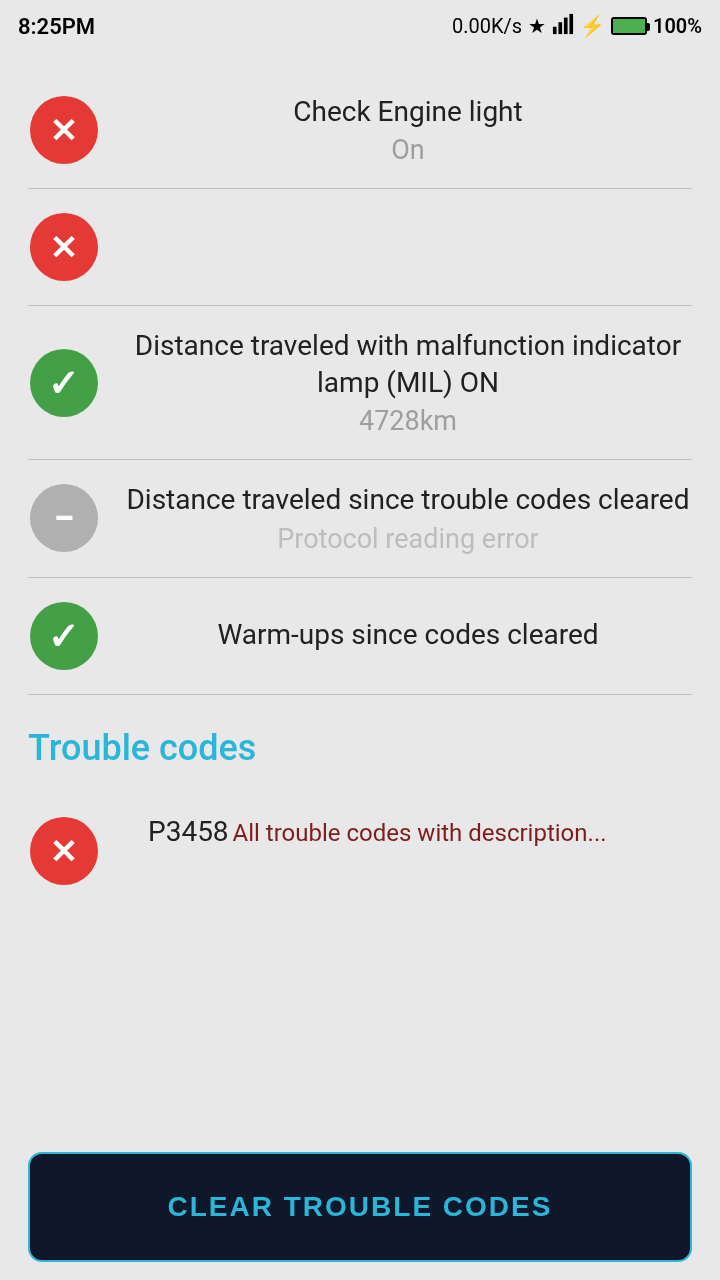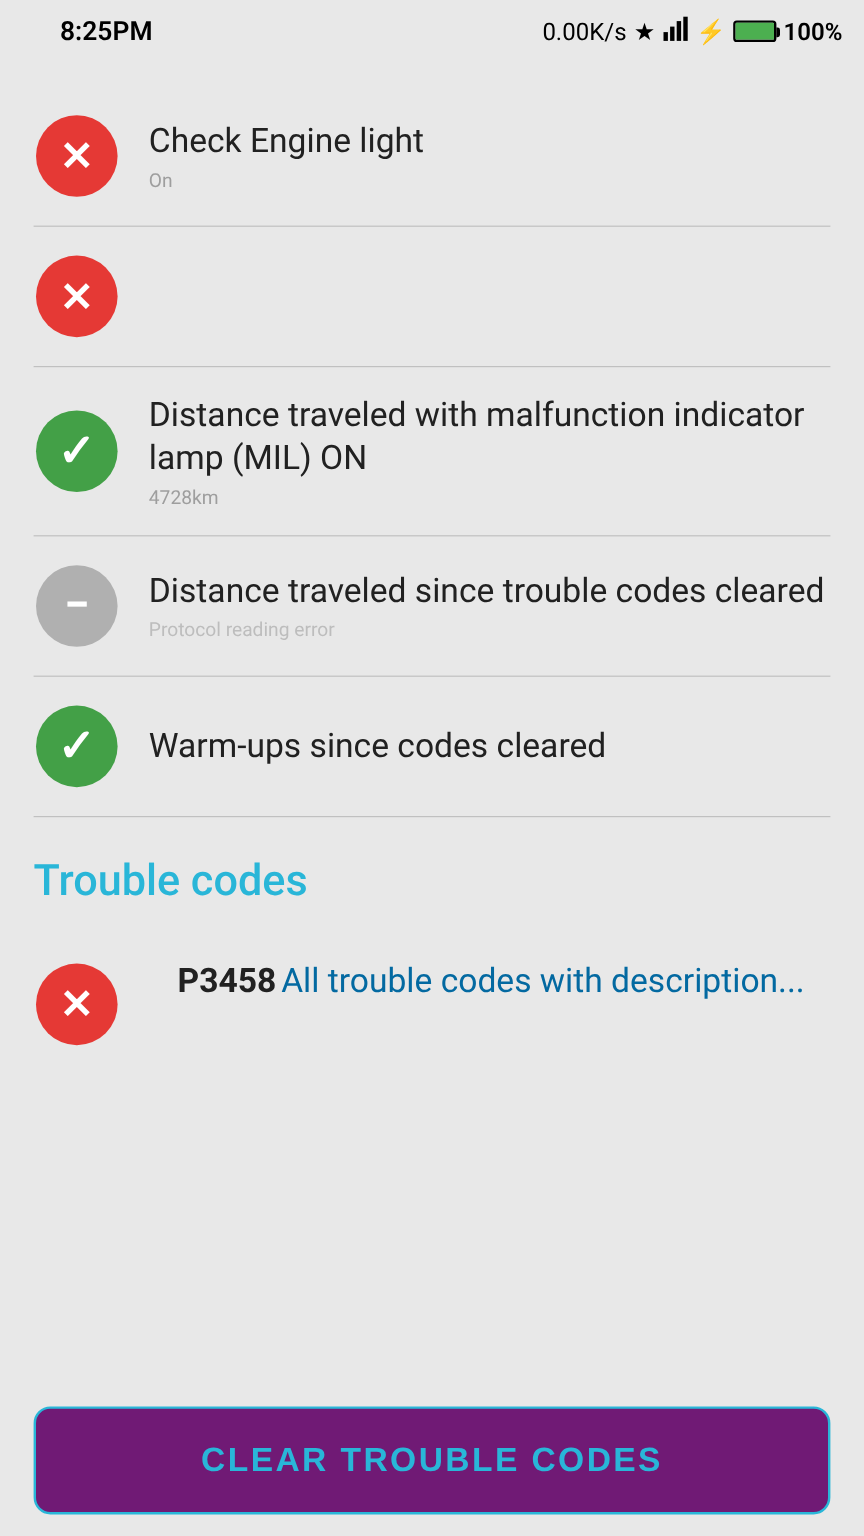--- a/index.html
+++ b/index.html
@@ -22,21 +22,20 @@
       display: flex;
       align-items: center;
       justify-content: space-between;
       padding: 0 18px;
       flex-shrink: 0;
     }
     .status-bar-left {
       font-size: 22px;
       font-weight: 600;
       color: #000;
-      margin-left: 32px;
     }
     .status-bar-right {
       display: flex;
       align-items: center;
       gap: 6px;
       font-size: 20px;
       color: #000;
       margin-left: 15px;
     }
     .battery-icon {
@@ -176,31 +175,32 @@
       color: #fff;
       font-size: 34px;
       font-weight: 700;
     }
 
     .item-text {
       flex: 1;
       display: flex;
       flex-direction: column;
       gap: 4px;
+      text-align: center;
     }
 
     .item-label {
       font-size: 28px;
       color: #212121;
       font-weight: 400;
       line-height: 1.3;
     }
 
     .item-value {
-      font-size: 16px;
+      font-size: 27px;
       color: #9e9e9e;
       font-weight: 400;
     }
 
     .item-value.error {
       color: #bdbdbd;
       font-style: normal;
     }
 
     
@@ -215,47 +215,47 @@
     }
 
     .trouble-item-text {
       flex: 1;
       margin-left: 24px;
     }
 
     .trouble-code {
       font-size: 28px;
       color: #212121;
-      font-weight: 700;
+      font-weight: 400;
     }
 
     .trouble-desc {
-      font-size: 28px;
-      color: #0369a1;
+      font-size: 24px;
+      color: #7f1d1d;
       margin-top: 4px;
       white-space: nowrap;
       overflow: hidden;
       text-overflow: ellipsis;
       text-align: right;
     }
 
     
     .bottom-bar {
       width: 100%;
       padding: 18px 28px;
       background-color: #e8e8e8;
       flex-shrink: 0;
     }
 
     .clear-btn {
       width: 100%;
-      height: 90px;
+      height: 110px;
       border: 2.5px solid #29b6d8;
       border-radius: 14px;
-      background: #701a75;
+      background: #0f172a;
       color: #29b6d8;
       font-size: 28px;
       font-weight: 600;
       letter-spacing: 2px;
       cursor: pointer;
       text-transform: uppercase;
     }
   </style>
 </head>
 <body>

